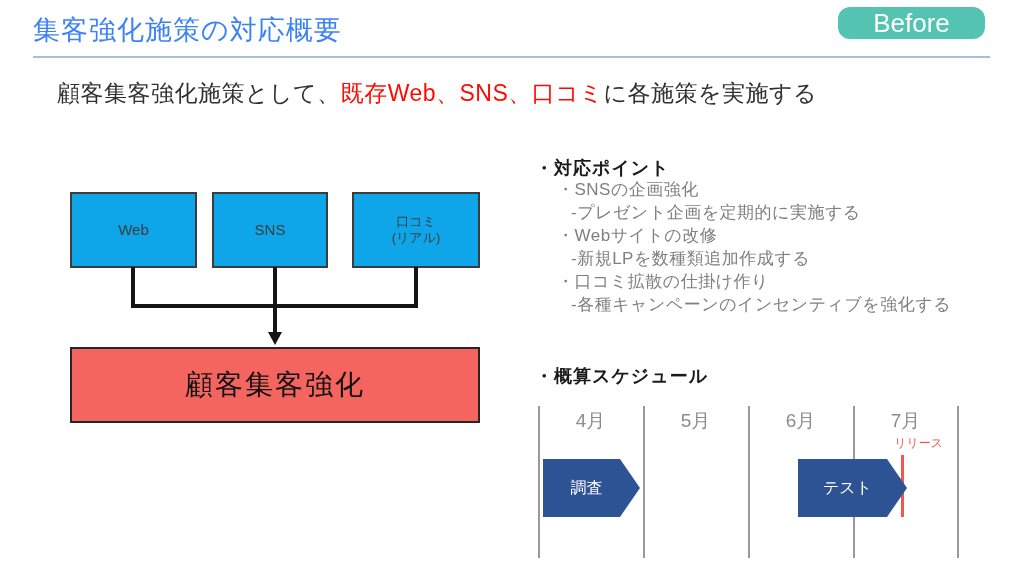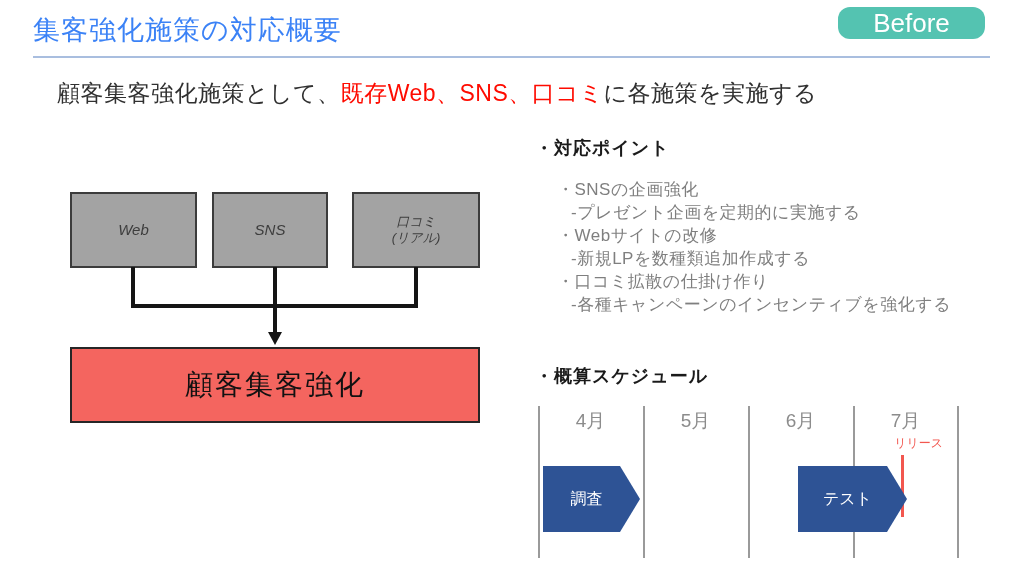--- a/index.html
+++ b/index.html
@@ -26,41 +26,41 @@
   }
   .subtitle {
     position: absolute; left: 48px; top: 78px; width: 960px;
     font-size: 23px; color: #303030; letter-spacing: 0.5px; margin-left: 9px;
   }
   .subtitle .hl { color: #fe0b00; }
 
   
   .src-box {
     position: absolute; top: 192px; height: 76px;
-    background: #a3a3a3; border: 2px solid #3c3c3c;
+    background: #0ea5e9; border: 2px solid #3c3c3c;
     display: flex; flex-direction: column; align-items: center; justify-content: center;
-    color: #3d3d3d; font-size: 15px; text-align: center; line-height: 1.25; font-style: italic;
+    color: #3d3d3d; font-size: 15px; text-align: center; line-height: 1.25;
   }
   .src-box.b1 { left: 70px;  width: 127px; }
   .src-box.b2 { left: 212px; width: 116px; }
   .src-box.b3 { left: 352px; width: 128px; font-size: 13px; }
   .connector-svg { position: absolute; left: 60px; top: 264px; width: 380px; height: 84px; }
   .target-box {
     position: absolute; left: 70px; top: 347px; width: 410px; height: 76px;
     background: #f4655f; border: 2px solid #262626;
     display: flex; align-items: center; justify-content: center;
     color: #111111; font-size: 28px; letter-spacing: 2px;
   }
 
   
   .points-heading, .schedule-heading {
     position: absolute; left: 535px;
     font-size: 18px; font-weight: bold; color: #1a1a1a; letter-spacing: 1px;
   }
-  .points-heading { top: 136px; }
+  .points-heading { top: 156px; }
   .points-list {
     position: absolute; left: 557px; top: 178px; width: 460px;
     font-size: 17px; color: #7f7f7f; line-height: 23px; letter-spacing: 0.5px;
   }
   .points-list .detail { padding-left: 14px; }
 
   
   .schedule-heading { top: 364px; }
   .schedule {
     position: absolute; left: 538px; top: 406px; width: 421px; height: 152px;
@@ -74,21 +74,21 @@
   }
   .release-label {
     position: absolute; left: 325px; top: 29px; width: 80px; text-align: right;
     font-size: 12px; color: #f2574f;
   }
   .release-line {
     position: absolute; left: 363px; top: 49px; width: 3px; height: 62px;
     background: #f2574f;
   }
   .phase {
-    position: absolute; top: 60px; height: 66px; background: #2e5395;
+    position: absolute; top: 53px; height: 58px; background: #2e5395;
     color: #ffffff; font-size: 16px;
     display: flex; align-items: center; justify-content: center;
     padding-right: 18px;
     clip-path: polygon(0 0, calc(100% - 20px) 0, 100% 50%, calc(100% - 20px) 100%, 0 100%);
     padding-left: 8px;
   }
   .phase.p1 { left: 5px;   width: 97px;  }
   .phase.p2 { left: 105px; width: 154px; }
   .phase.p3 { left: 260px; width: 109px; }
 </style>

